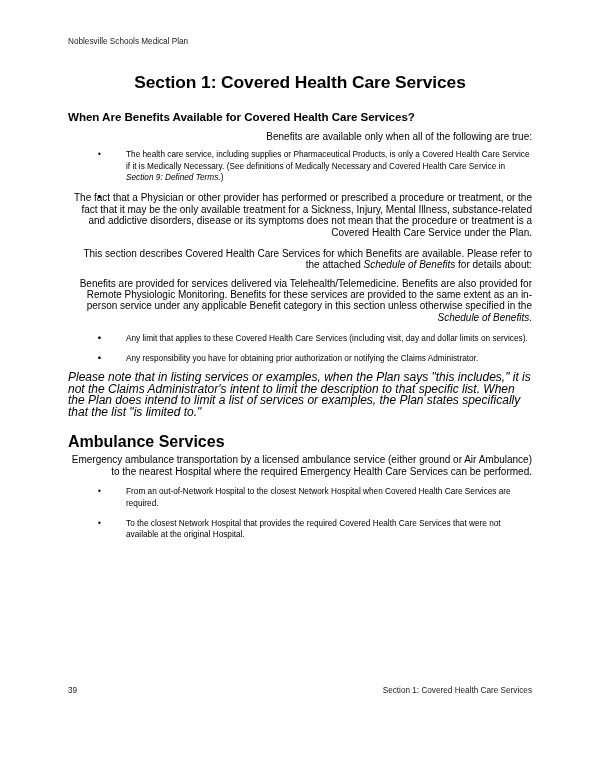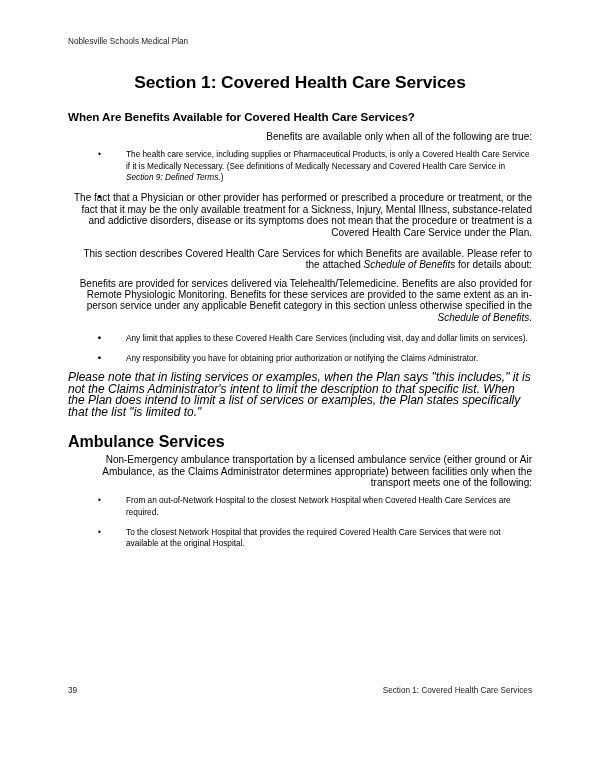--- a/index.html
+++ b/index.html
@@ -180,22 +180,22 @@
       <li>
         <span class="bullet-dot">•</span>
         <span>Any responsibility you have for obtaining prior authorization or notifying the Claims Administrator.</span>
       </li>
     </ul>
 
     <p class="note-italic">Please note that in listing services or examples, when the Plan says "this includes," it is not the Claims Administrator's intent to limit the description to that specific list. When the Plan does intend to limit a list of services or examples, the Plan states specifically that the list "is limited to."</p>
 
     <h3 class="sub-heading">Ambulance Services</h3>
 
-
-    <p class="body-text tight">Non-Emergency ambulance transportation by a licensed ambulance service (either ground or Air Ambulance, as the Claims Administrator determines appropriate) between facilities only when the transport meets one of the following:</p>
+    <p class="body-text">Emergency ambulance transportation by a licensed ambulance service (either ground or Air Ambulance) to the nearest Hospital where the required Emergency Health Care Services can be performed.</p>
+
 
     <ul class="bullets last-list">
       <li>
         <span class="bullet-dot">•</span>
         <span>From an out-of-Network Hospital to the closest Network Hospital when Covered Health Care Services are required.</span>
       </li>
       <li>
         <span class="bullet-dot">•</span>
         <span>To the closest Network Hospital that provides the required Covered Health Care Services that were not available at the original Hospital.</span>
       </li>

